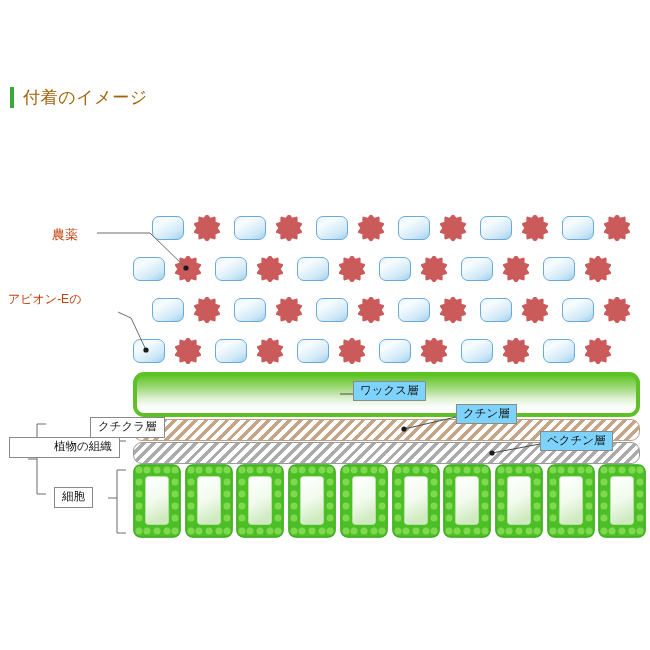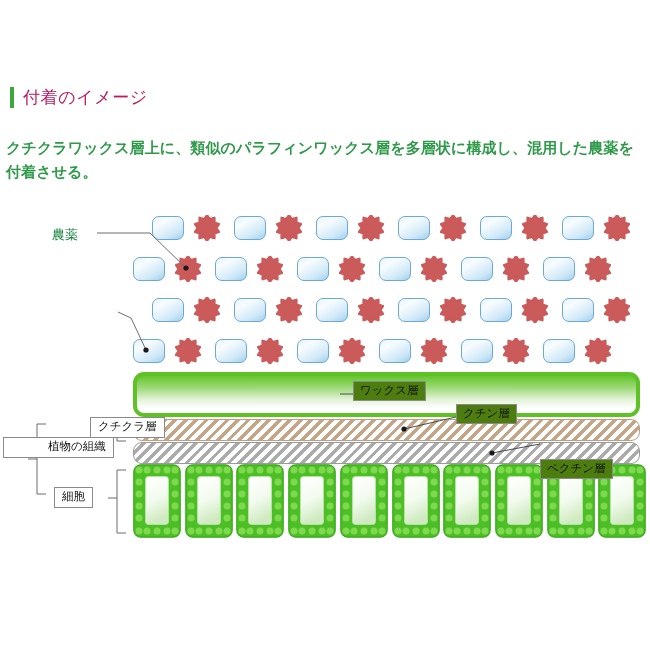--- a/index.html
+++ b/index.html
@@ -30,21 +30,21 @@
     align-items: center;
     gap: 9px;
   }
   #heading-bar {
     width: 4px;
     height: 21px;
     background: #3aa83a;
   }
   #heading-text {
     font-size: 17px;
-    color: #be185d;
+    color: #a16207;
     letter-spacing: 0.6px;
     white-space: nowrap;
   }
 
   
   #description {
     position: absolute;
     left: 6px;
     top: 136px;
     width: 640px;
@@ -135,78 +135,77 @@
   .cell {
     position: absolute;
     top: 0;
     width: 48px;
     height: 74px;
   }
 
   
   .callout {
     position: absolute;
-    background: #4d7c0f;
+    background: #7dd3fc;
     border: 1px solid #8a8a8a;
     font-size: 11.5px;
     color: #111111;
     padding: 2px 6px 3px 6px;
     white-space: nowrap;
     line-height: 1.15;
     box-sizing: border-box;
   }
   #callout-wax   { left: 353px; top: 381px; }
   #callout-cutin { left: 456px; top: 404px; text-align: center; }
-  #callout-pectin{ left: 540px; top: 431px; margin-top: 28px; }
+  #callout-pectin{ left: 540px; top: 431px; }
 
   
   .plain-label {
     position: absolute;
     font-size: 12px;
-    color: #15803d;
+    color: #c2410c;
     white-space: nowrap;
     line-height: 1.32;
   }
   #label-pesticide { left: 52px; top: 226px; font-size: 13px; }
   #label-paraffin  { left: 8px;  top: 292px; }
 
   .boxed-label {
     position: absolute;
     background: #ffffff;
     border: 1px solid #8a8a8a;
     font-size: 11.5px;
     color: #111111;
     padding: 2px 7px 3px 7px;
     white-space: nowrap;
     box-sizing: border-box;
     line-height: 1.2;
   }
   #label-cuticle { left: 54px;  top: 417px; margin-left: 36px; }
-  #label-tissue  { left: 3px;   top: 437px; padding-left: 44px; }
+  #label-tissue  { left: 9px;   top: 437px; padding-left: 44px; }
   #label-cell    { left: 54px;  top: 487px; }
 
   
   #lines {
     position: absolute;
     left: 0; top: 0;
     width: 650px; height: 650px;
     pointer-events: none;
   }
 </style>
 </head>
 <body>
 
 <div id="stage">
 
   <div id="heading">
     <div id="heading-bar"></div>
     <div id="heading-text">付着のイメージ</div>
   </div>
 
-  <div id="description">クチクラワックス層上に、類似のパラフィンワックス層を多層状に構成し、混用した農薬を付着させる。</div>
 
   <div id="field">
       <div class="wax-chip" style="left: 152px; top: 216px;"></div>
       <div class="pest-dot" style="left: 194px; top: 215px;"><svg width="26" height="26" viewBox="0 0 26 26">
           <polygon points="13.00,0.40 15.84,4.25 20.41,2.81 20.44,7.59 24.98,9.11 22.20,13.00 24.98,16.89 20.44,18.41 20.41,23.19 15.84,21.75 13.00,25.60 10.16,21.75 5.59,23.19 5.56,18.41 1.02,16.89 3.80,13.00 1.02,9.11 5.56,7.59 5.59,2.81 10.16,4.25" fill="#cb5a5a" stroke="#cb5a5a" stroke-width="2.4" stroke-linejoin="round"></polygon>
         </svg></div>
       <div class="wax-chip" style="left: 234px; top: 216px;"></div>
       <div class="pest-dot" style="left: 276px; top: 215px;"><svg width="26" height="26" viewBox="0 0 26 26">
           <polygon points="13.00,0.40 15.84,4.25 20.41,2.81 20.44,7.59 24.98,9.11 22.20,13.00 24.98,16.89 20.44,18.41 20.41,23.19 15.84,21.75 13.00,25.60 10.16,21.75 5.59,23.19 5.56,18.41 1.02,16.89 3.80,13.00 1.02,9.11 5.56,7.59 5.59,2.81 10.16,4.25" fill="#cb5a5a" stroke="#cb5a5a" stroke-width="2.4" stroke-linejoin="round"></polygon>
         </svg></div>
@@ -623,19 +622,20 @@
     <polyline points="46,424 37,424 37,494 46,494" fill="none" stroke="#6d6d6d" stroke-width="1"></polyline>
     <line x1="37" y1="459" x2="28" y2="459" stroke="#6d6d6d" stroke-width="1"></line>
   </svg>
 
   <div class="callout" id="callout-wax">ワックス層</div>
   <div class="callout" id="callout-cutin">クチン層</div>
   <div class="callout" id="callout-pectin">ペクチン層</div>
 
   <div class="plain-label" id="label-pesticide">農薬</div>
   <div class="plain-label" id="label-paraffin">
+    <div>アビオン-Eの</div>
   </div>
 
   <div class="boxed-label" id="label-cuticle">クチクラ層</div>
   <div class="boxed-label" id="label-tissue">植物の組織</div>
   <div class="boxed-label" id="label-cell">細胞</div>
 
 </div>
 
 </body></html>

